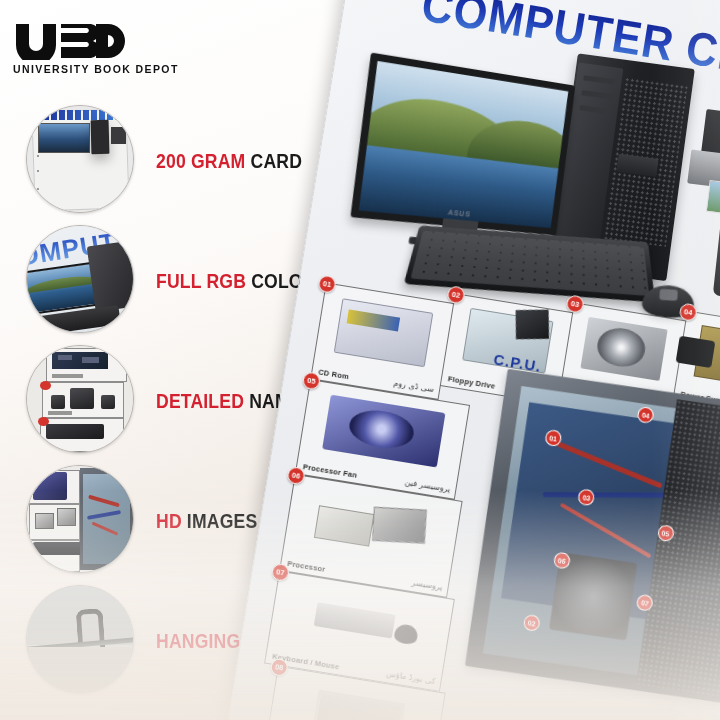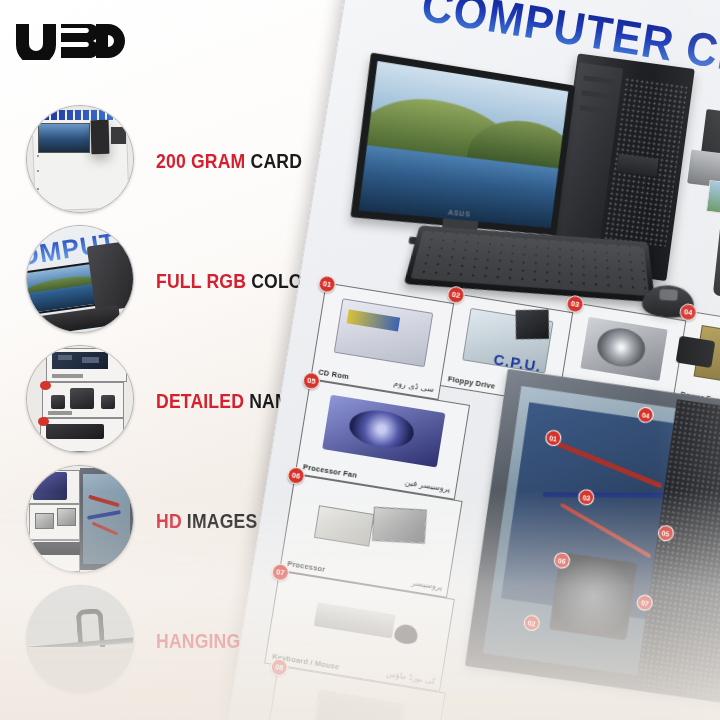--- a/index.html
+++ b/index.html
@@ -308,20 +308,21 @@
 <div id="stage">
 
   <div class="logo-block">
     <div class="logo-mark">
       <svg width="120" height="40" viewBox="0 0 120 40" aria-hidden="true">
         <path d="M4 4 h13 v20 a7 7 0 0 0 14 0 V4 h13 v21 a20 20 0 0 1 -40 0 Z" fill="#0d0d0d"></path>
         <path d="M49 4 h30 a10 9 0 0 1 2 17 a10 9 0 0 1 -2 17 H49 v-11 h26 a2.6 2.6 0 0 0 0 -5 H49 v-9 h26 a2.6 2.6 0 0 0 0 -5 H49 Z" fill="#0d0d0d"></path>
         <path d="M84 4 h12 v34 H84 Z M96 4 a17 17 0 0 1 0 34 v-11 a6 6 0 0 0 0 -12 Z" fill="#0d0d0d"></path>
       </svg>
     </div>
+    <div class="logo-sub">UNIVERSITY BOOK DEPOT</div>
   </div>
 
   <div class="features">
 
     <div class="feature">
       <div class="thumb">
         <div class="thumb-inner t1">
           <div class="sheet"></div>
           <div class="ttl"></div>
           <div class="big"></div>

